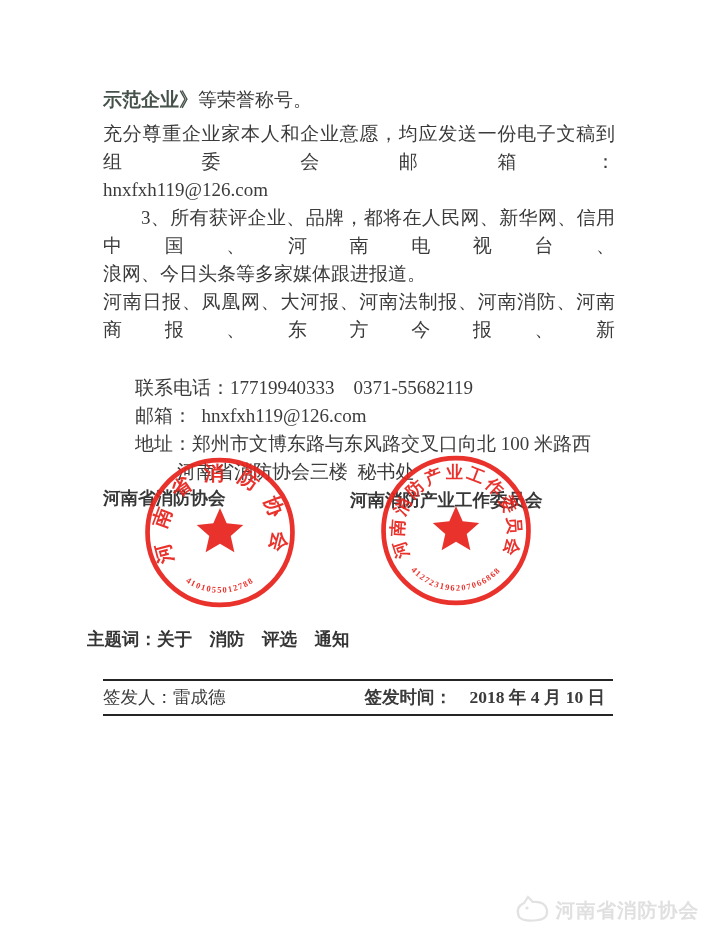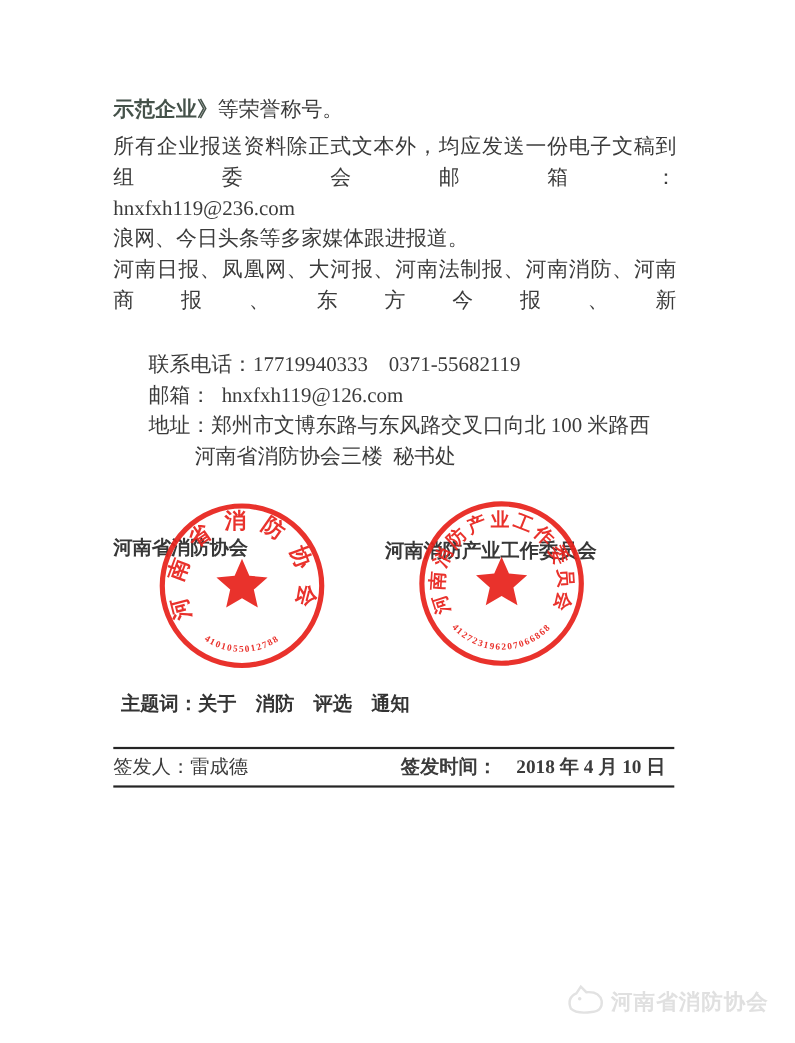--- a/index.html
+++ b/index.html
@@ -23,21 +23,21 @@
   
   .seal-label{position:absolute;font-size:17.5px;font-weight:bold;color:#373737;z-index:1;white-space:pre;}
   #seal-label-left{left:103px;top:486px;}
   #seal-label-right{left:350px;top:488px;}
   
   .seal{position:absolute;z-index:2;opacity:0.93;}
   #seal-left{left:140px;top:444px;width:160px;height:177px;}
   #seal-right{left:376px;top:442px;width:160px;height:177px;}
   .seal text{font-family:"Liberation Serif","DejaVu Serif",serif;font-weight:bold;}
   
-  .keywords{position:absolute;left:110px;top:627px;font-size:17.5px;font-weight:bold;color:#343434;white-space:pre;}
+  .keywords{position:absolute;left:87px;top:627px;font-size:17.5px;font-weight:bold;color:#343434;white-space:pre;}
   
   .issue{
     position:absolute;left:103px;top:679px;width:510px;
     border-top:2px solid #252525;border-bottom:2px solid #252525;
     display:flex;justify-content:space-between;align-items:flex-start;
     padding:4px 0 5px 0;font-size:17.5px;color:#3b3b3b;
   }
   .issue .line{white-space:pre;}
   .issue-right{padding-right:8px;font-weight:bold;}
   
@@ -47,25 +47,26 @@
 </style>
 </head>
 <body>
 
 <div id="page">
 
   <div class="doc">
     <div class="line"><span class="lead-bold">示范企业》</span><span>等荣誉称号。</span></div>
 
     <div class="p-gap">
-      <div class="line j">所有企业报送资料除正式文本外，均应发送一份电子文稿到组委会邮箱：</div>
-      <div class="line">hnxfxh119@236.com</div>
+      <div class="line j">充分尊重企业家本人和企业意愿，均应发送一份电子文稿到组委会邮箱：</div>
+      <div class="line">hnxfxh119@126.com</div>
     </div>
 
     <div>
+      <div class="line j indent">3、所有获评企业、品牌，都将在人民网、新华网、信用中国、河南电视台、</div>
       <div class="line">浪网、今日头条等多家媒体跟进报道。</div>
       <div class="line j">河南日报、凤凰网、大河报、河南法制报、河南消防、河南商报、东方今报、新</div>
     </div>
 
     <div class="contact">
       <div class="line">联系电话：17719940333　0371-55682119</div>
       <div class="line">邮箱：  hnxfxh119@126.com</div>
       <div class="line">地址：郑州市文博东路与东风路交叉口向北 100 米路西</div>
       <div class="line addr2">河南省消防协会三楼  秘书处</div>
     </div>

